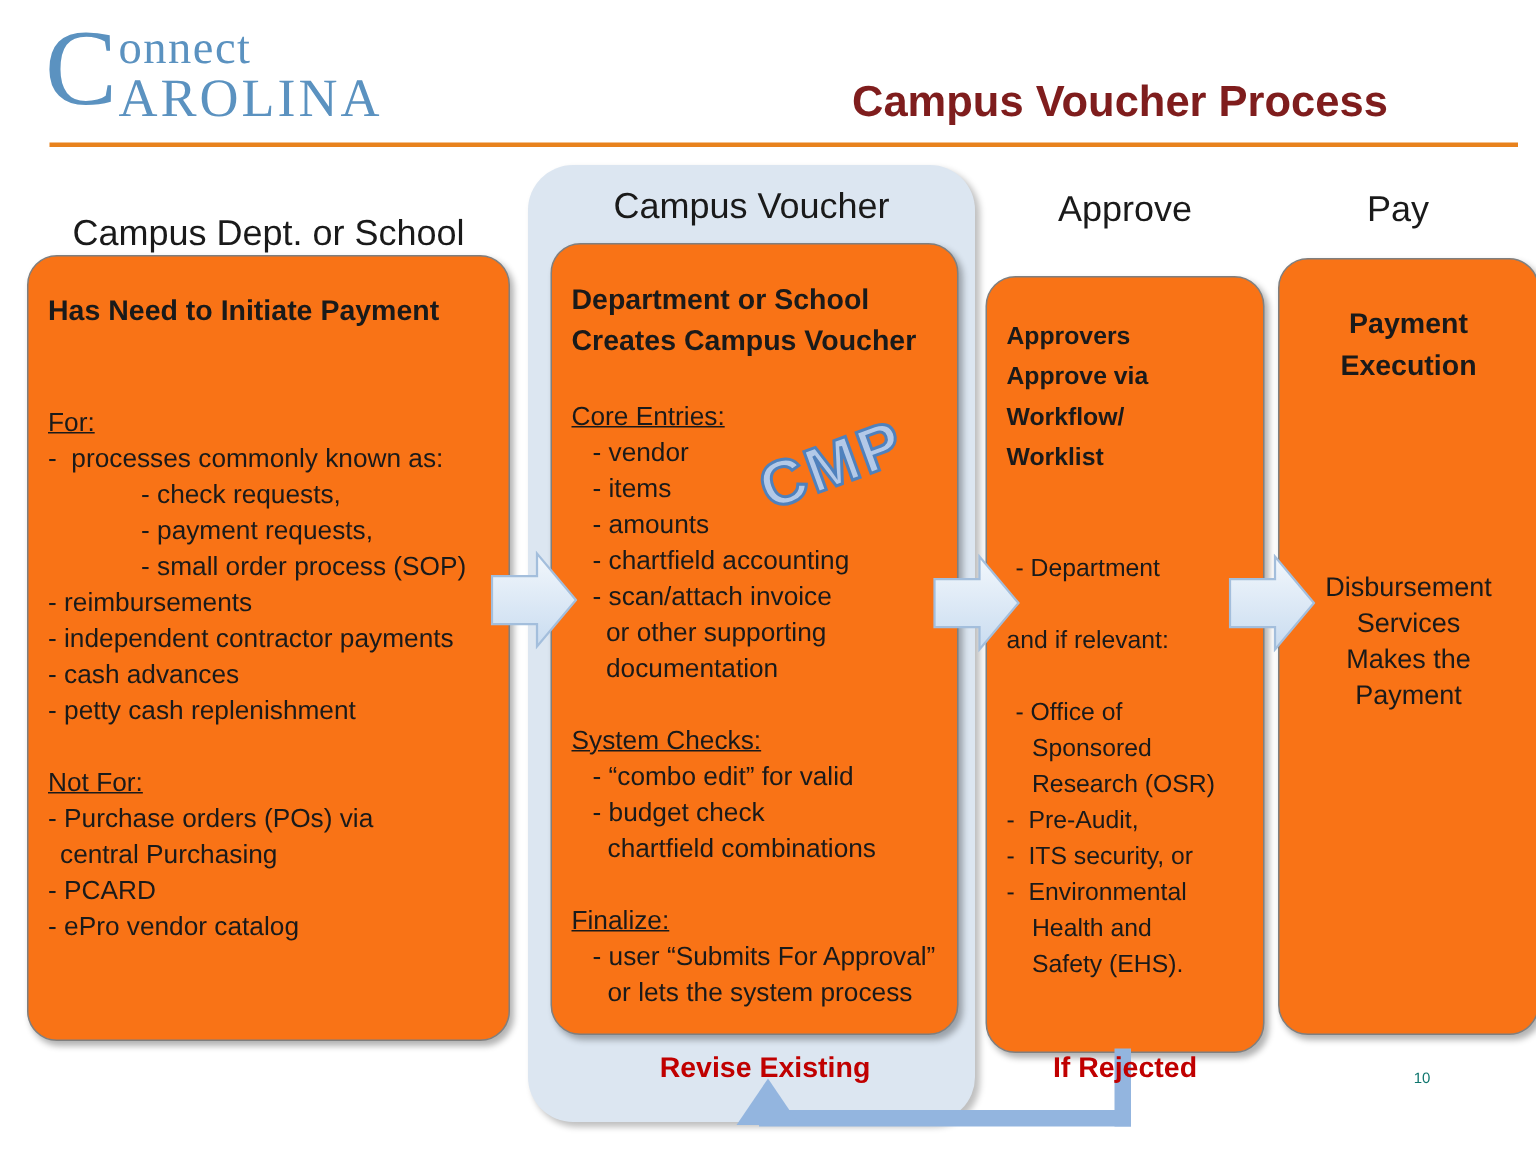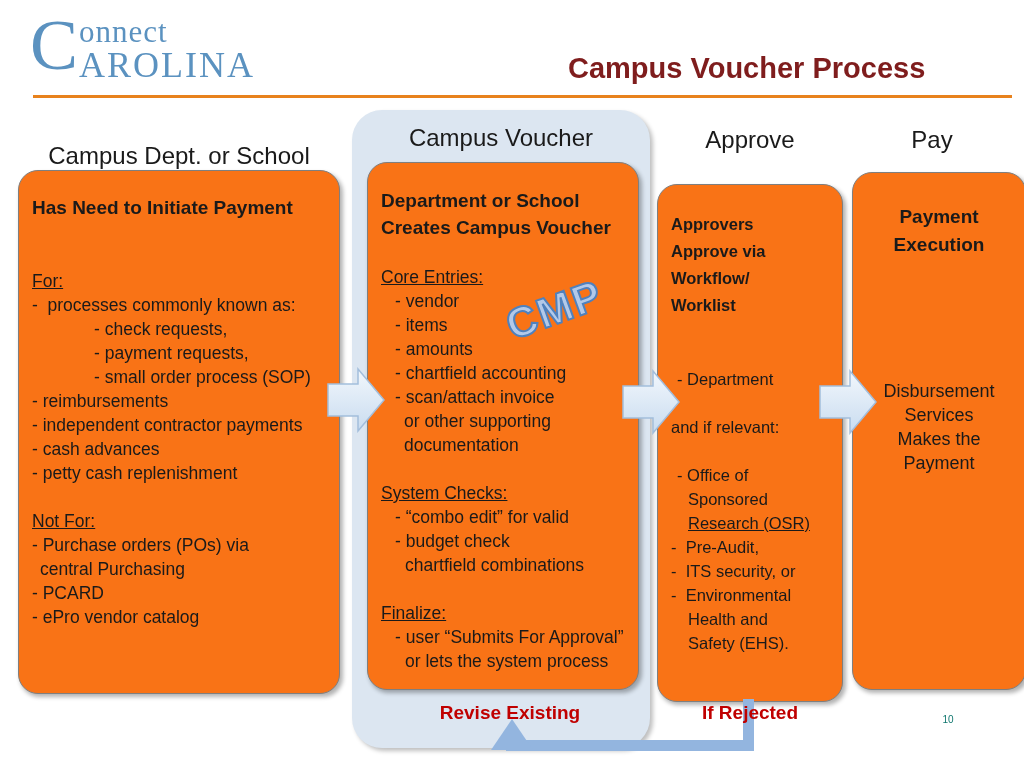--- a/index.html
+++ b/index.html
@@ -163,21 +163,21 @@
       <div class="ln b"><span>Workflow/</span></div>
       <div class="ln b"><span>Worklist</span></div>
       <div class="ln bl">&nbsp;</div>
       <div class="ln bl">&nbsp;</div>
       <div class="ln p" style="padding-left: 6px;"><span>- Department</span></div>
       <div class="ln bl">&nbsp;</div>
       <div class="ln p"><span>and if relevant:</span></div>
       <div class="ln bl">&nbsp;</div>
       <div class="ln p" style="padding-left: 6px;"><span>- Office of</span></div>
       <div class="ln p" style="padding-left: 17px;"><span>Sponsored</span></div>
-      <div class="ln p" style="padding-left: 17px; text-decoration: underline;"><span>Research (OSR)</span></div>
+      <div class="ln p" style="padding-left: 17px;"><span>Research (OSR)</span></div>
       <div class="ln p"><span>-  Pre-Audit,</span></div>
       <div class="ln p"><span>-  ITS security, or</span></div>
       <div class="ln p"><span>-  Environmental</span></div>
       <div class="ln p" style="padding-left: 17px;"><span>Health and</span></div>
       <div class="ln p" style="padding-left: 17px;"><span>Safety (EHS).</span></div>
     </div>
   <div class="pbox box4">
       <div class="ln bc"><span>Payment</span></div>
       <div class="ln bc"><span>Execution</span></div>
       <div class="ln bl">&nbsp;</div>

